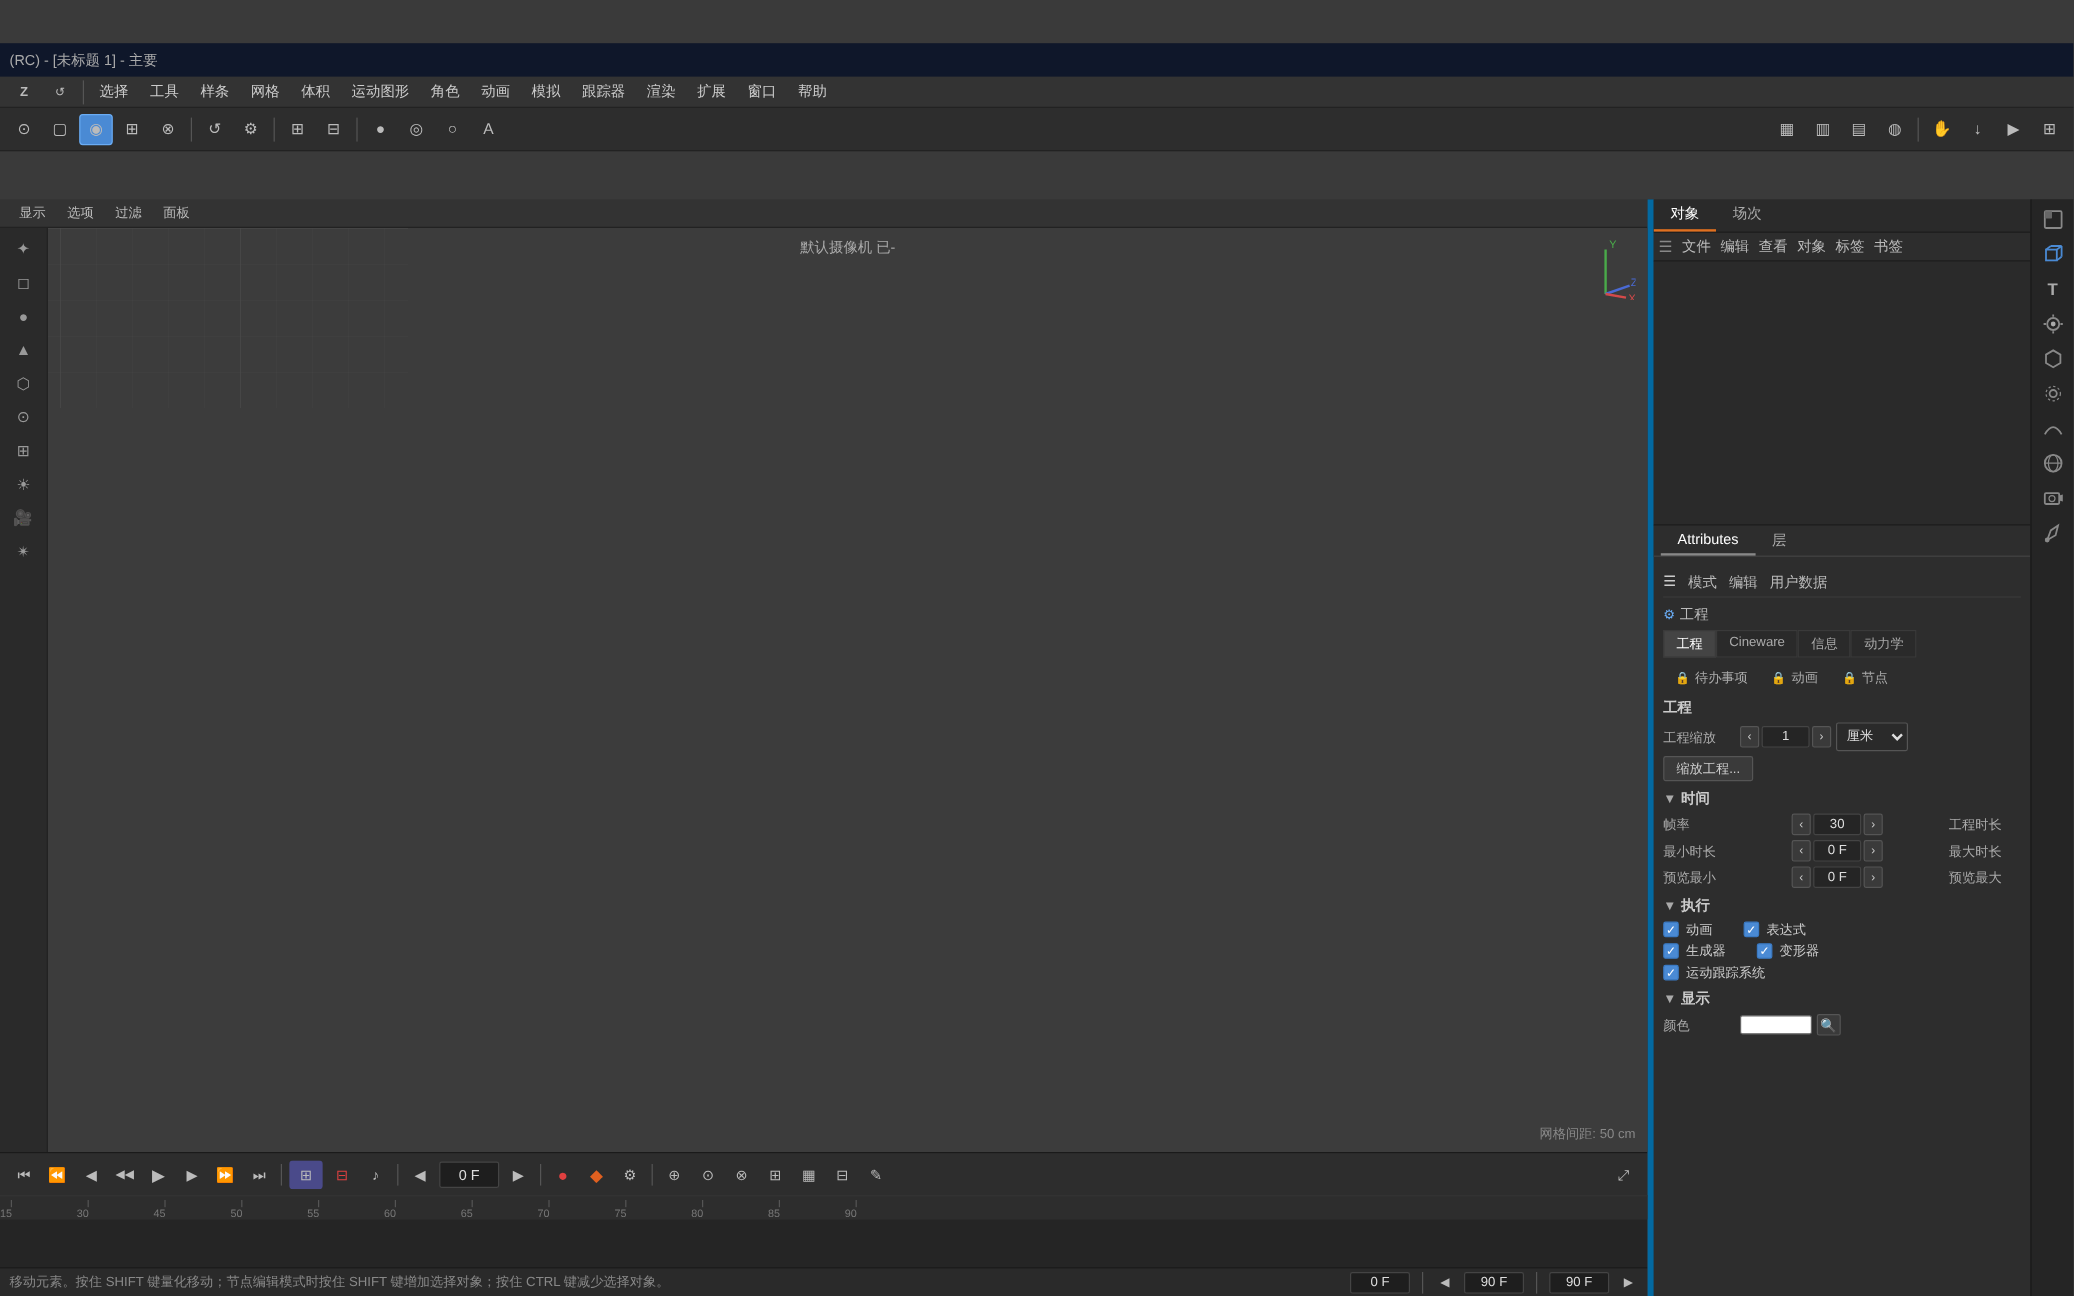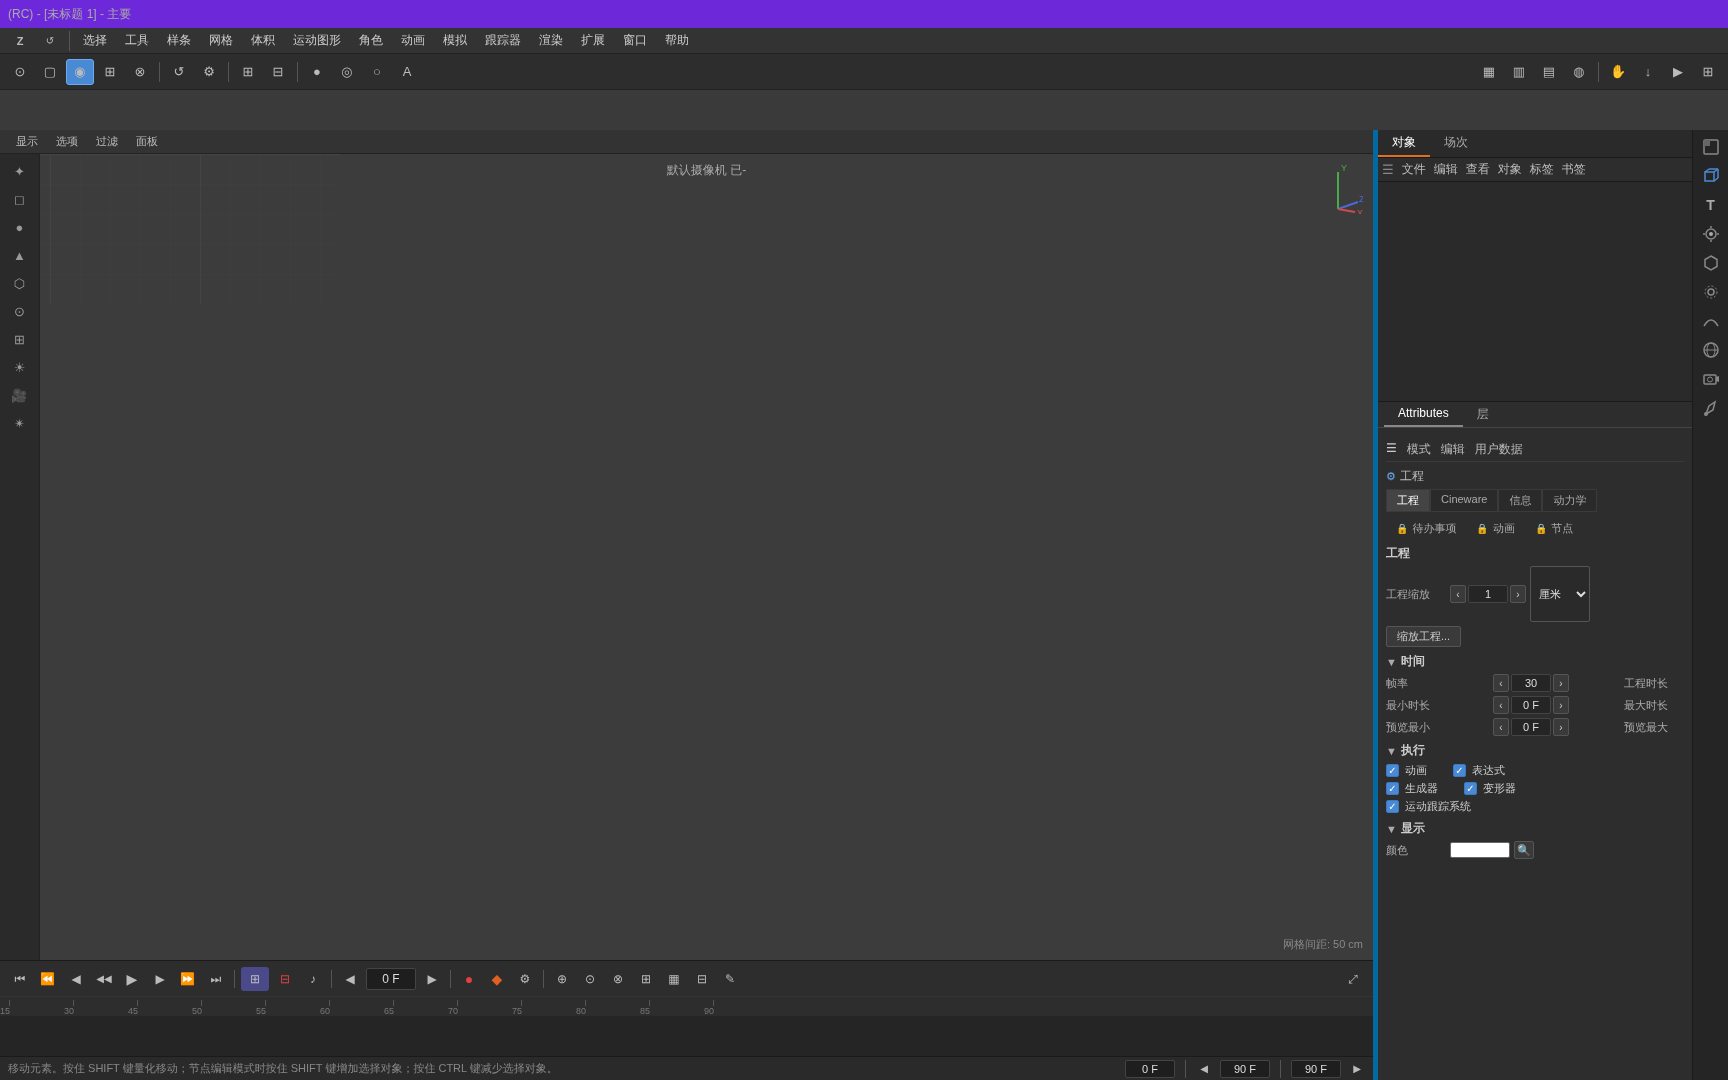--- a/index.html
+++ b/index.html
@@ -10,26 +10,27 @@
       background: #3a3a3a;
       font-family: 'Microsoft YaHei', Arial, sans-serif;
       font-size: 12px;
       color: #cccccc;
       user-select: none;
     }
 
     
     #title-bar {
       height: 28px;
-      background: #6d28d9;
+      background: #0f172a;
       display: flex;
       align-items: center;
       padding: 0 8px;
       font-size: 12px;
       color: #aaa;
+      margin-top: 36px;
     }
 
     
     #mode-tabs {
       height: 30px;
       background: #2e2e2e;
       display: flex;
       align-items: center;
       justify-content: center;
       gap: 0;
@@ -334,21 +335,21 @@
       padding: 2px 4px;
       font-size: 11px;
       color: #ddd;
       border-radius: 2px;
     }
     .prop-dropdown {
       background: #2a2a2a;
       border: 1px solid #555;
       color: #ddd;
       font-size: 11px;
-      padding: 20px 4px;
+      padding: 4px 4px;
       border-radius: 2px;
       min-width: 60px;
     }
 
     .btn-shrink {
       background: #3a3a3a;
       border: 1px solid #555;
       color: #ccc;
       font-size: 11px;
       padding: 2px 10px;

